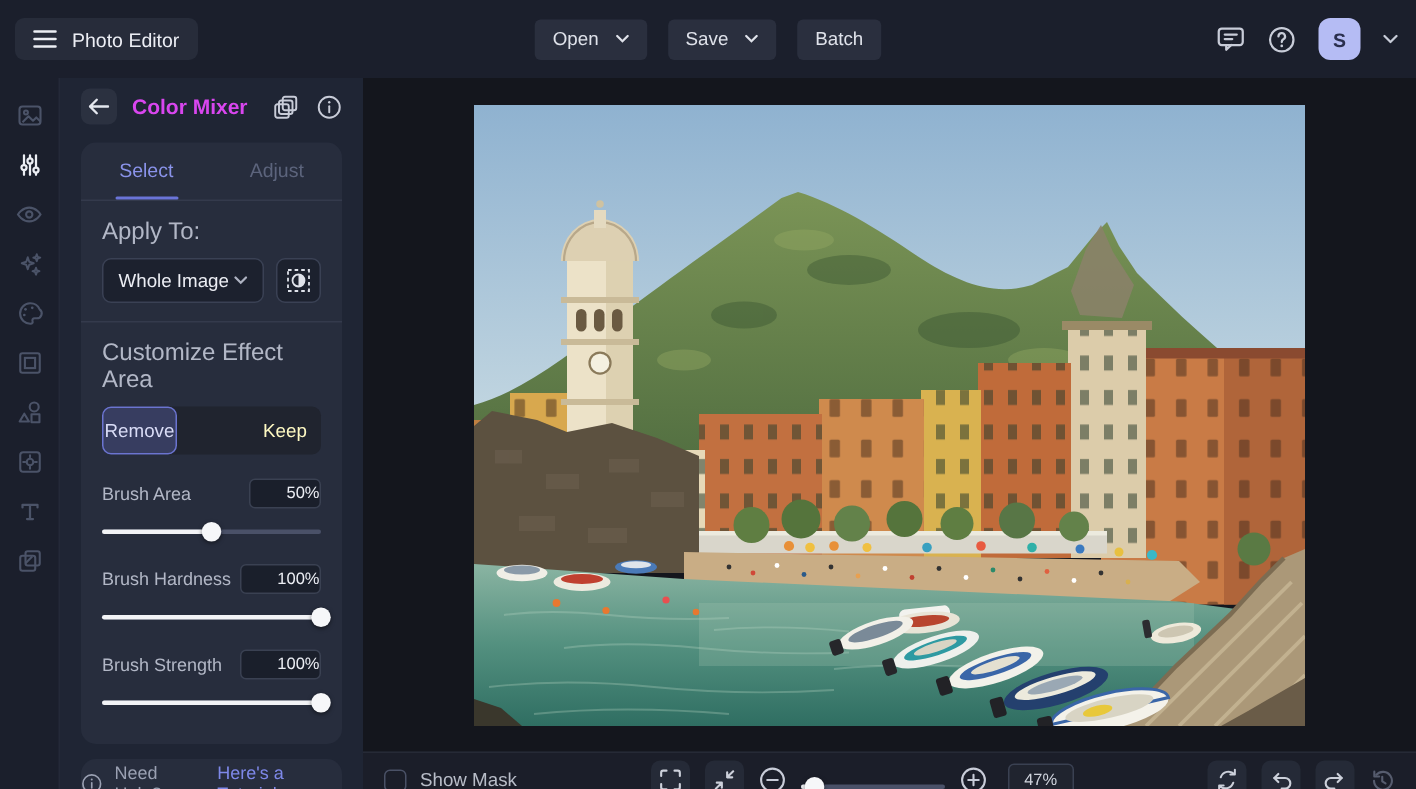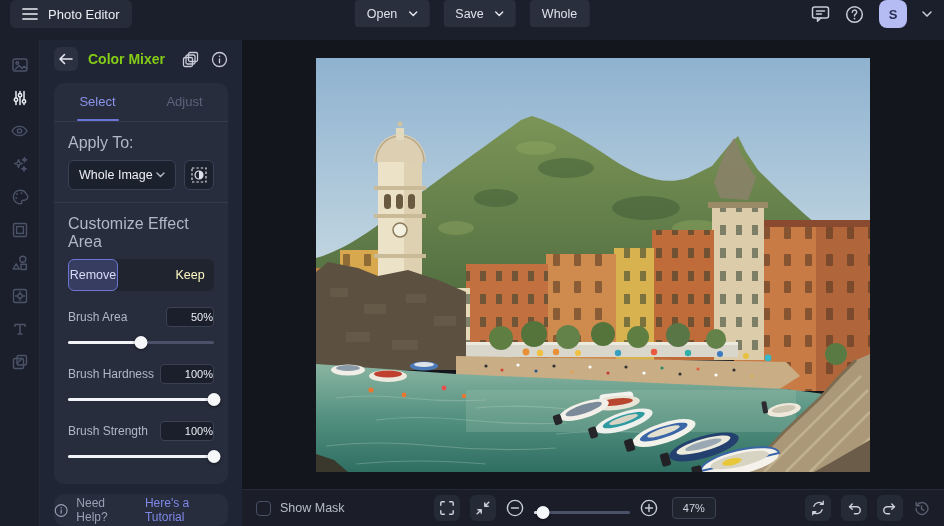--- a/index.html
+++ b/index.html
@@ -1,21 +1,21 @@
 <!DOCTYPE html>
 <html><head>
 <meta charset="utf-8">
 <style>
   * { box-sizing: border-box; margin: 0; padding: 0; }
   html,body { width: 944px; height: 526px; overflow: hidden; }
   body { background:#14161d; font-family:"Liberation Sans", sans-serif; color:#e8eaf0; }
   svg { display:block; }
 
   
-  .topbar { height:40px; background:#1b1f2c; display:flex; align-items:flex-start; position:relative; }
+  .topbar { height:52px; background:#1b1f2c; display:flex; align-items:center; position:relative; }
   .logo-box { margin-left:10px; background:#272c3a; border-radius:6px; height:28px; padding:0 12px;
               display:flex; align-items:center; gap:10px; font-size:13px; color:#eceef4; cursor:pointer; }
   .center-actions { position:absolute; left:50%; transform:translateX(-50%); display:flex; gap:14px; }
   .tb-btn { background:#2a2f3e; border:none; border-radius:4px; height:27px; padding:0 12px;
             color:#dfe2ea; font-size:12.5px; font-family:Liberation Sans, sans-serif; display:flex; align-items:center; gap:11px; cursor:pointer; }
   .right-icons { margin-left:auto; margin-right:12px; display:flex; align-items:center; gap:15px; color:#c8ccd8; }
   .avatar { width:28px; height:28px; background:#b5bcf4; border-radius:8px; color:#2a2f4e;
             font-weight:bold; font-size:13px; display:flex; align-items:center; justify-content:center; cursor:pointer; }
   .icon-btn { background:none; border:none; color:#c8ccd8; cursor:pointer; display:flex; align-items:center; }
 
@@ -24,21 +24,21 @@
   .rail { width:40px; background:#1b1f2c; border-right:1px solid #242938; padding-top:8px;
           display:flex; flex-direction:column; align-items:center; }
   .rail-item { width:40px; height:33px; display:flex; align-items:center; justify-content:center;
                color:#4b5368; cursor:pointer; }
   .rail-item.active { color:#eceef4; }
 
   .panel { width:202px; background:#1f2534; display:flex; flex-direction:column; }
   .panel-header { height:44px; display:flex; align-items:center; padding:0 14px; gap:10px; }
   .back-btn { width:24px; height:24px; background:#2b3140; border:none; border-radius:6px; color:#e4e7ee;
               display:flex; align-items:center; justify-content:center; cursor:pointer; flex:0 0 auto; }
-  .panel-title { font-size:14px; font-weight:bold; color:#84cc16; flex:1; }
+  .panel-title { font-size:14px; font-weight:bold; color:#d946ef; flex:1; }
   .header-icons { display:flex; gap:12px; color:#c2c7d4; }
 
   .card { margin:4px 14px 10px; background:#272d3d; border-radius:10px; overflow:hidden; }
   .tabs { display:flex; border-bottom:1px solid #343a4c; }
   .tab { flex:1; height:38px; background:none; border:none; font-family:inherit; font-size:13px;
          color:#5c647c; cursor:pointer; position:relative; }
   .tab.active { color:#8a93ea; }
   .tab.active::after { content:""; position:absolute; left:50%; transform:translateX(-50%);
                        bottom:0; width:42px; height:2px; background:#6a74d8; border-radius:2px; }
   .section { padding:12px 14px; }
@@ -115,21 +115,21 @@
           <path d="M1 1l3.5 3.5L8 1"></path>
         </svg>
     </button>
     <button class="tb-btn">
       <span>Save</span>
       <svg width="9" height="6" viewBox="0 0 9 6" fill="none" stroke="currentColor" stroke-width="1.5" stroke-linecap="round">
           <path d="M1 1l3.5 3.5L8 1"></path>
         </svg>
     </button>
     <button class="tb-btn">
-      <span>Whole</span>
+      <span>Batch</span>
     </button>
   </div>
   <div class="right-icons">
     <button class="icon-btn">
       <svg width="19" height="18" viewBox="0 0 19 18" fill="none" stroke="currentColor" stroke-width="1.5" stroke-linecap="round" stroke-linejoin="round">
           <rect x="1.5" y="2" width="16" height="11" rx="2"></rect>
           <path d="M5.5 6h8M5.5 9h5M6.5 13v3.2l3.4-3.2"></path>
         </svg>
     </button>
     <button class="icon-btn">

